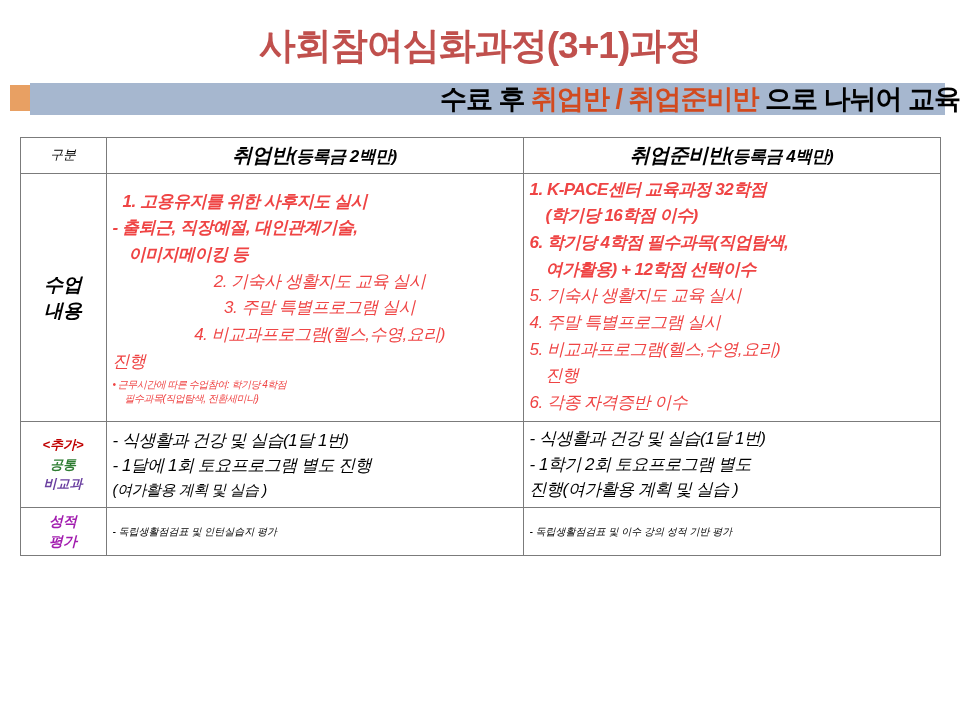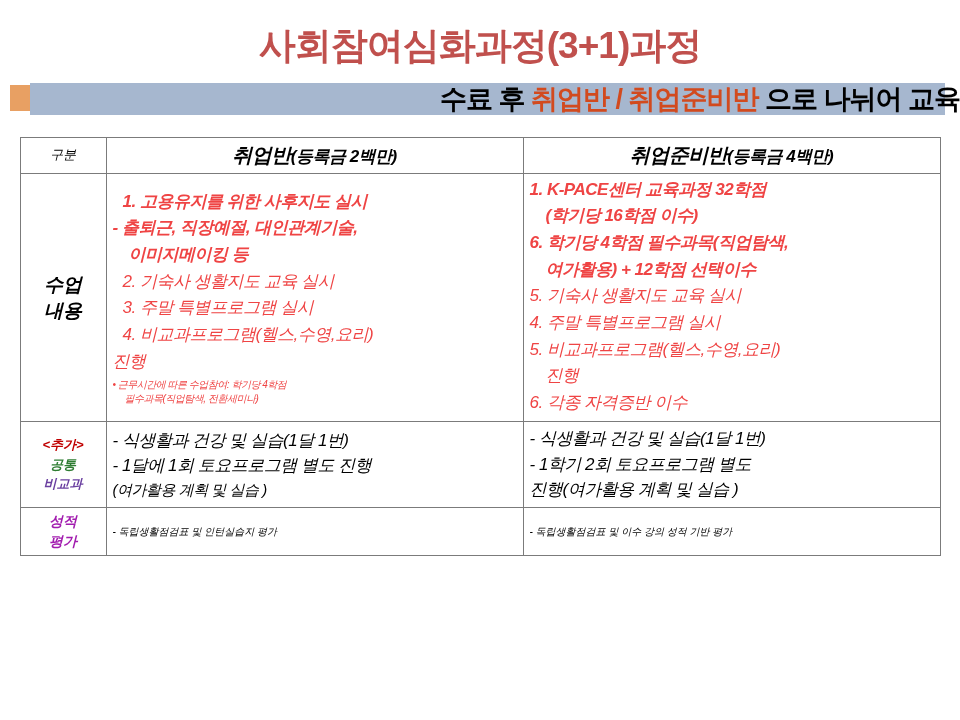--- a/index.html
+++ b/index.html
@@ -109,21 +109,21 @@
 
   .cell-body {
     font-size: 17px;
     color: #ef4444;
     line-height: 1.45;
     letter-spacing: -0.5px;
   }
   .cell-body .li { margin: 0 0 2px 0; }
   .cell-body .b { font-weight: bold; }
   .cell-body .ind { padding-left: 16px; }
-  .cell-body .ind2 { padding-left: 10px; }
+  .cell-body .ind2 { padding-left: 10px; text-align: center; }
   .cell-body .note {
     font-size: 10px;
     line-height: 1.35;
     margin-top: 4px;
   }
   .cell-body .note .ind { padding-left: 12px; }
 
   .ko-label-1 {
     text-align: center;
     font-size: 13px;

